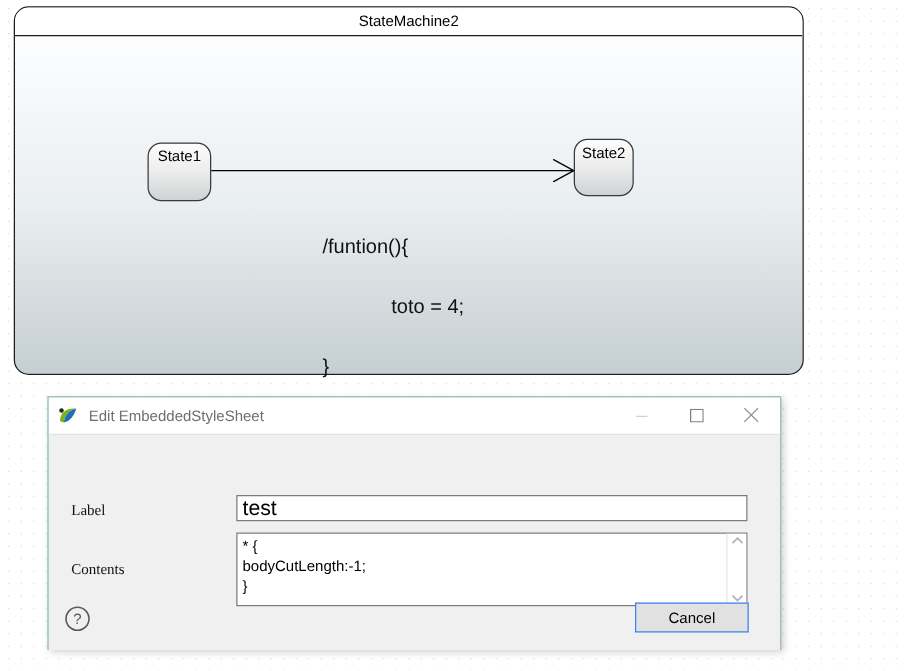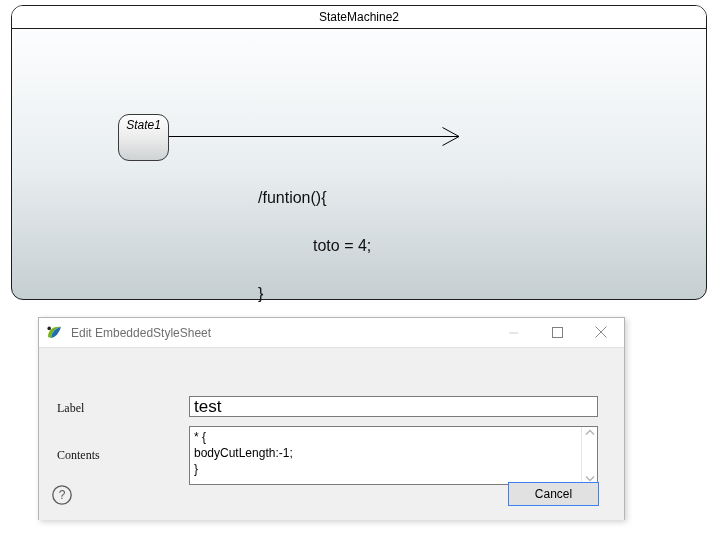--- a/index.html
+++ b/index.html
@@ -21,21 +21,21 @@
     background-image:
       radial-gradient(circle, #c8c8c8 0.6px, transparent 0.7px);
     background-size: 10px 10px;
     background-position: 2px 2px;
   }
 
   
   #statemachine-frame {
     position: absolute;
     left: 11px; top: 5px;
-    width: 696px;
+    width: 632px;
     height: 295px;
     border: 1px solid #1d1d1d;
     border-radius: 12px;
     background: linear-gradient(to bottom, #ffffff 0%, #fbfcfd 12%, #e9eef0 55%, #c5ced1 100%);
     box-sizing: border-box;
     overflow: hidden;
   }
   #sm-titlebar {
     height: 23px;
     line-height: 23px;
@@ -56,21 +56,20 @@
     box-sizing: border-box;
   }
   .state-label {
     position: absolute;
     top: 3px;
     left: 0;
     right: 0;
     text-align: center;
     font-size: 12px;
     color: #000000;
-    font-style: italic;
   }
   #state1 { left: 118px; top: 114px; width: 51px; height: 47px; }
   #state2 { left: 459px; top: 111px; width: 48px; height: 46px; }
 
   
   #transition-line {
     position: absolute;
     left: 169px; top: 136px;
     width: 290px; height: 1px;
     background: #000000;
@@ -240,20 +239,23 @@
   <div id="transition-line"></div>
   <div id="transition-arrowhead">
     <svg width="18" height="19" viewBox="0 0 18 19">
       <path d="M0.5 0.5 L17 9.5" stroke="#000000" stroke-width="1" fill="none"></path>
       <path d="M0.5 18.5 L17 9.5" stroke="#000000" stroke-width="1" fill="none"></path>
     </svg>
   </div>
 
   <div class="state-node" id="state1">
     <span class="state-label">State1</span>
+  </div>
+  <div class="state-node" id="state2">
+    <span class="state-label">State2</span>
   </div>
 
   <div id="transition-label">
     <div>/funtion(){</div>
     <div><span class="indent"></span><span>toto = 4;</span></div>
     <div>}</div>
   </div>
 </div>
 
 <div id="dialog">

